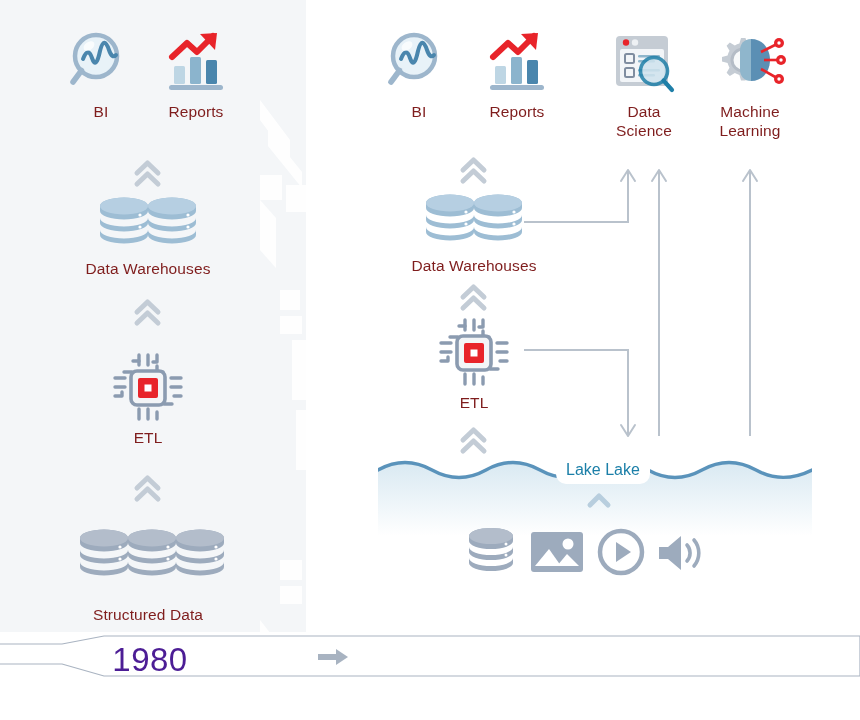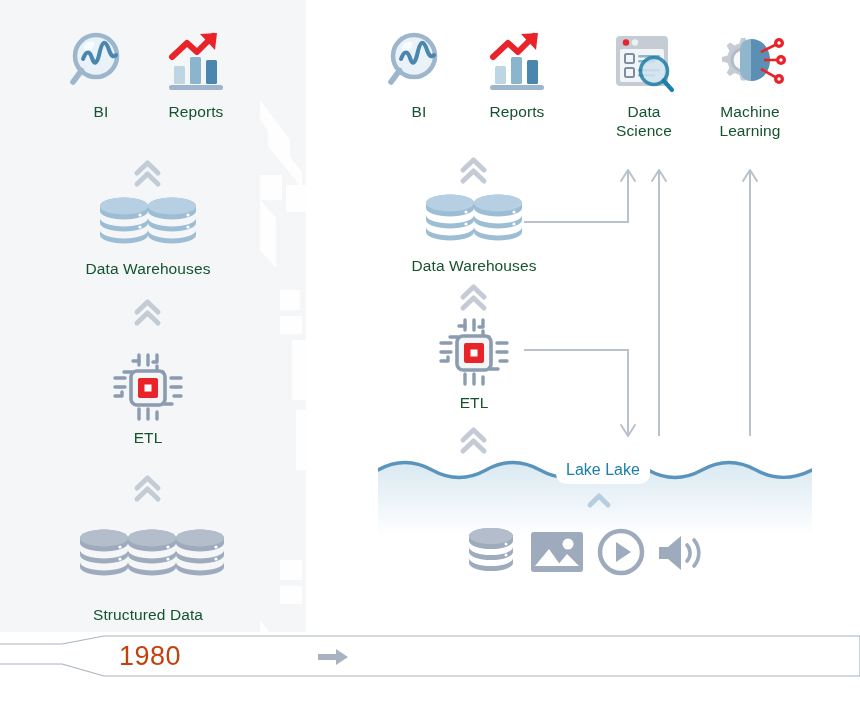--- a/index.html
+++ b/index.html
@@ -18,21 +18,21 @@
     background:#f4f6f8;
   }
   .era-panel-watermark{
     position:absolute;left:230px;top:0;width:120px;height:640px;
     overflow:hidden;pointer-events:none;
   }
 
   
   .node{position:absolute;text-align:center;}
   .node .label{
-    color:#14532d;font-size:15.5px;line-height:19px;
+    color:#7f1d1d;font-size:15.5px;line-height:19px;
     font-weight:400;letter-spacing:.1px;white-space:pre-line;
   }
   .icon-wrap{display:flex;align-items:flex-end;justify-content:center;}
 
   
   .chev{position:absolute;}
 
   
   .lake{
     position:absolute;left:378px;top:458px;width:434px;height:78px;
@@ -42,21 +42,21 @@
     color:#1b7fa8;font-size:16px;line-height:20px;
     background:#ffffff;padding:2px 10px 4px 10px;
     border-radius:0 0 10px 10px;
     z-index:6;white-space:nowrap;
   }
 
   
   .ribbon{position:absolute;left:0;top:632px;width:860px;height:52px;}
   .year{
     position:absolute;top:641px;
-    color:#c2410c;font-size:27px;letter-spacing:.5px;
+    color:#4c1d95;font-size:33px;letter-spacing:.5px;
     font-weight:400;
   }
   .year-1980{left:110px;width:80px;text-align:center;}
   .year-2010{left:556px;width:84px;text-align:center;}
 
   .era-arrow{position:absolute;left:316px;top:645px;width:36px;height:24px;}
 
   
   .connectors{position:absolute;left:0;top:0;width:860px;height:720px;pointer-events:none;}
 </style>

